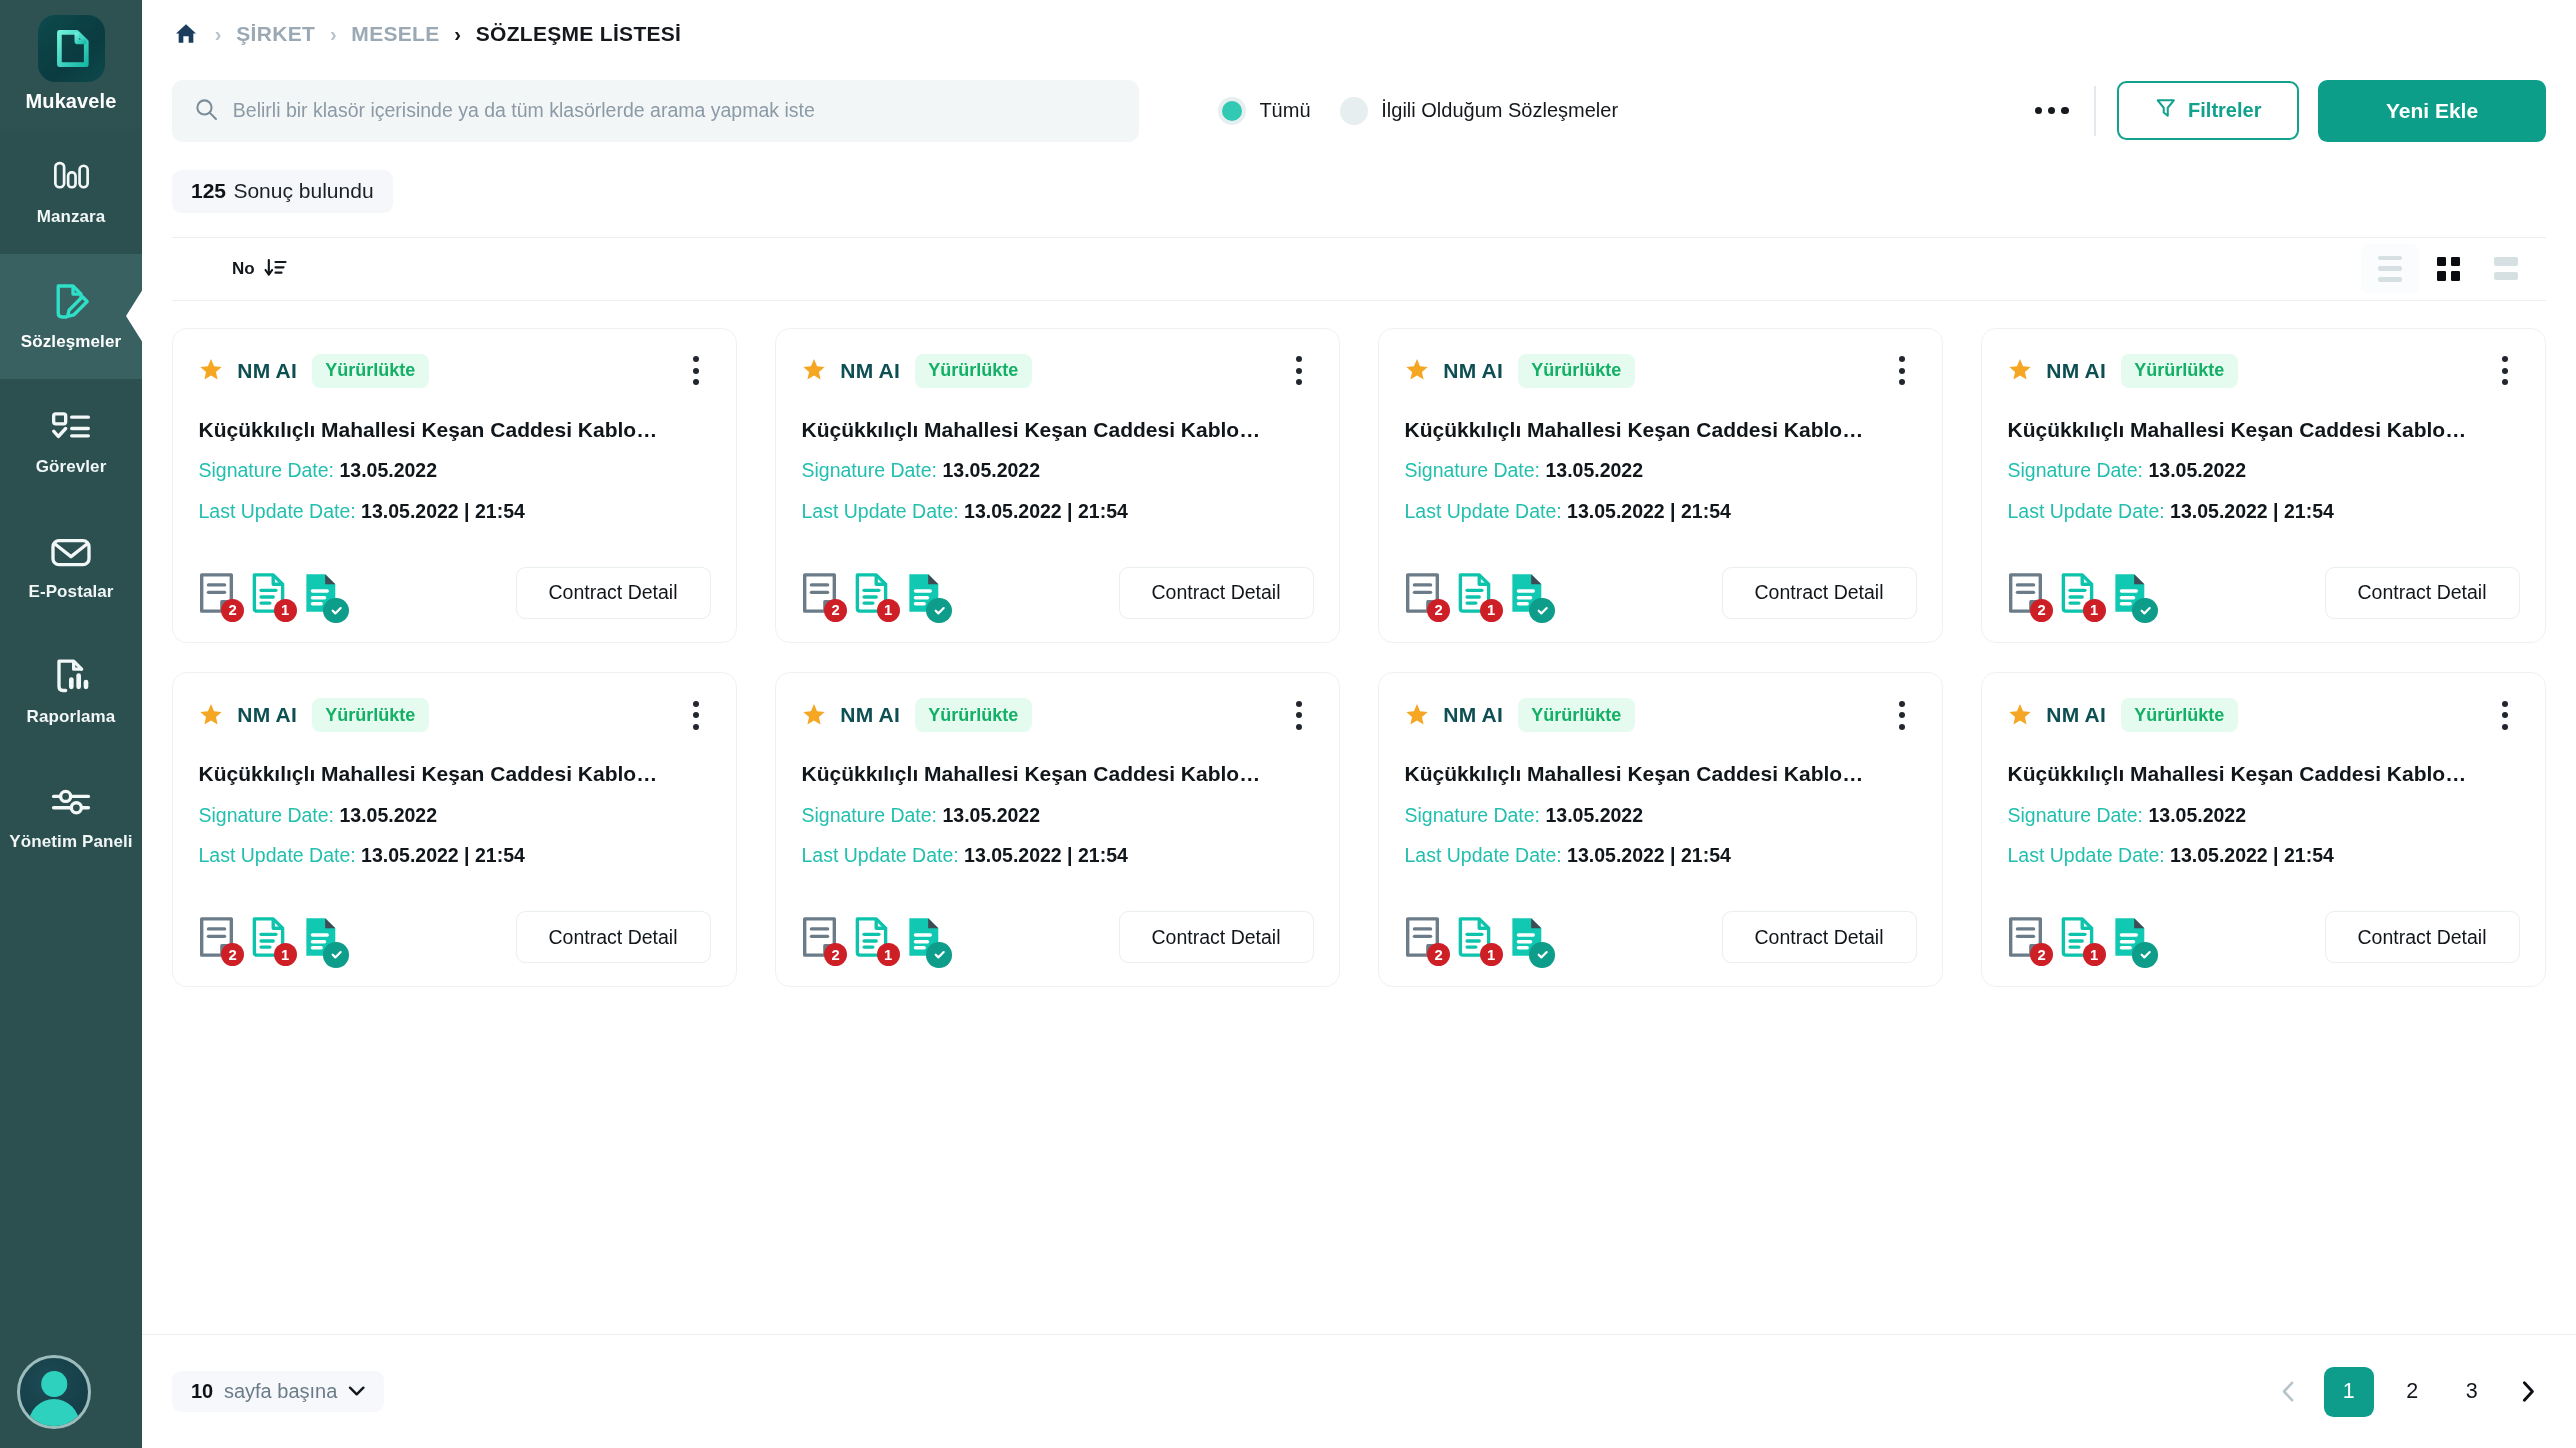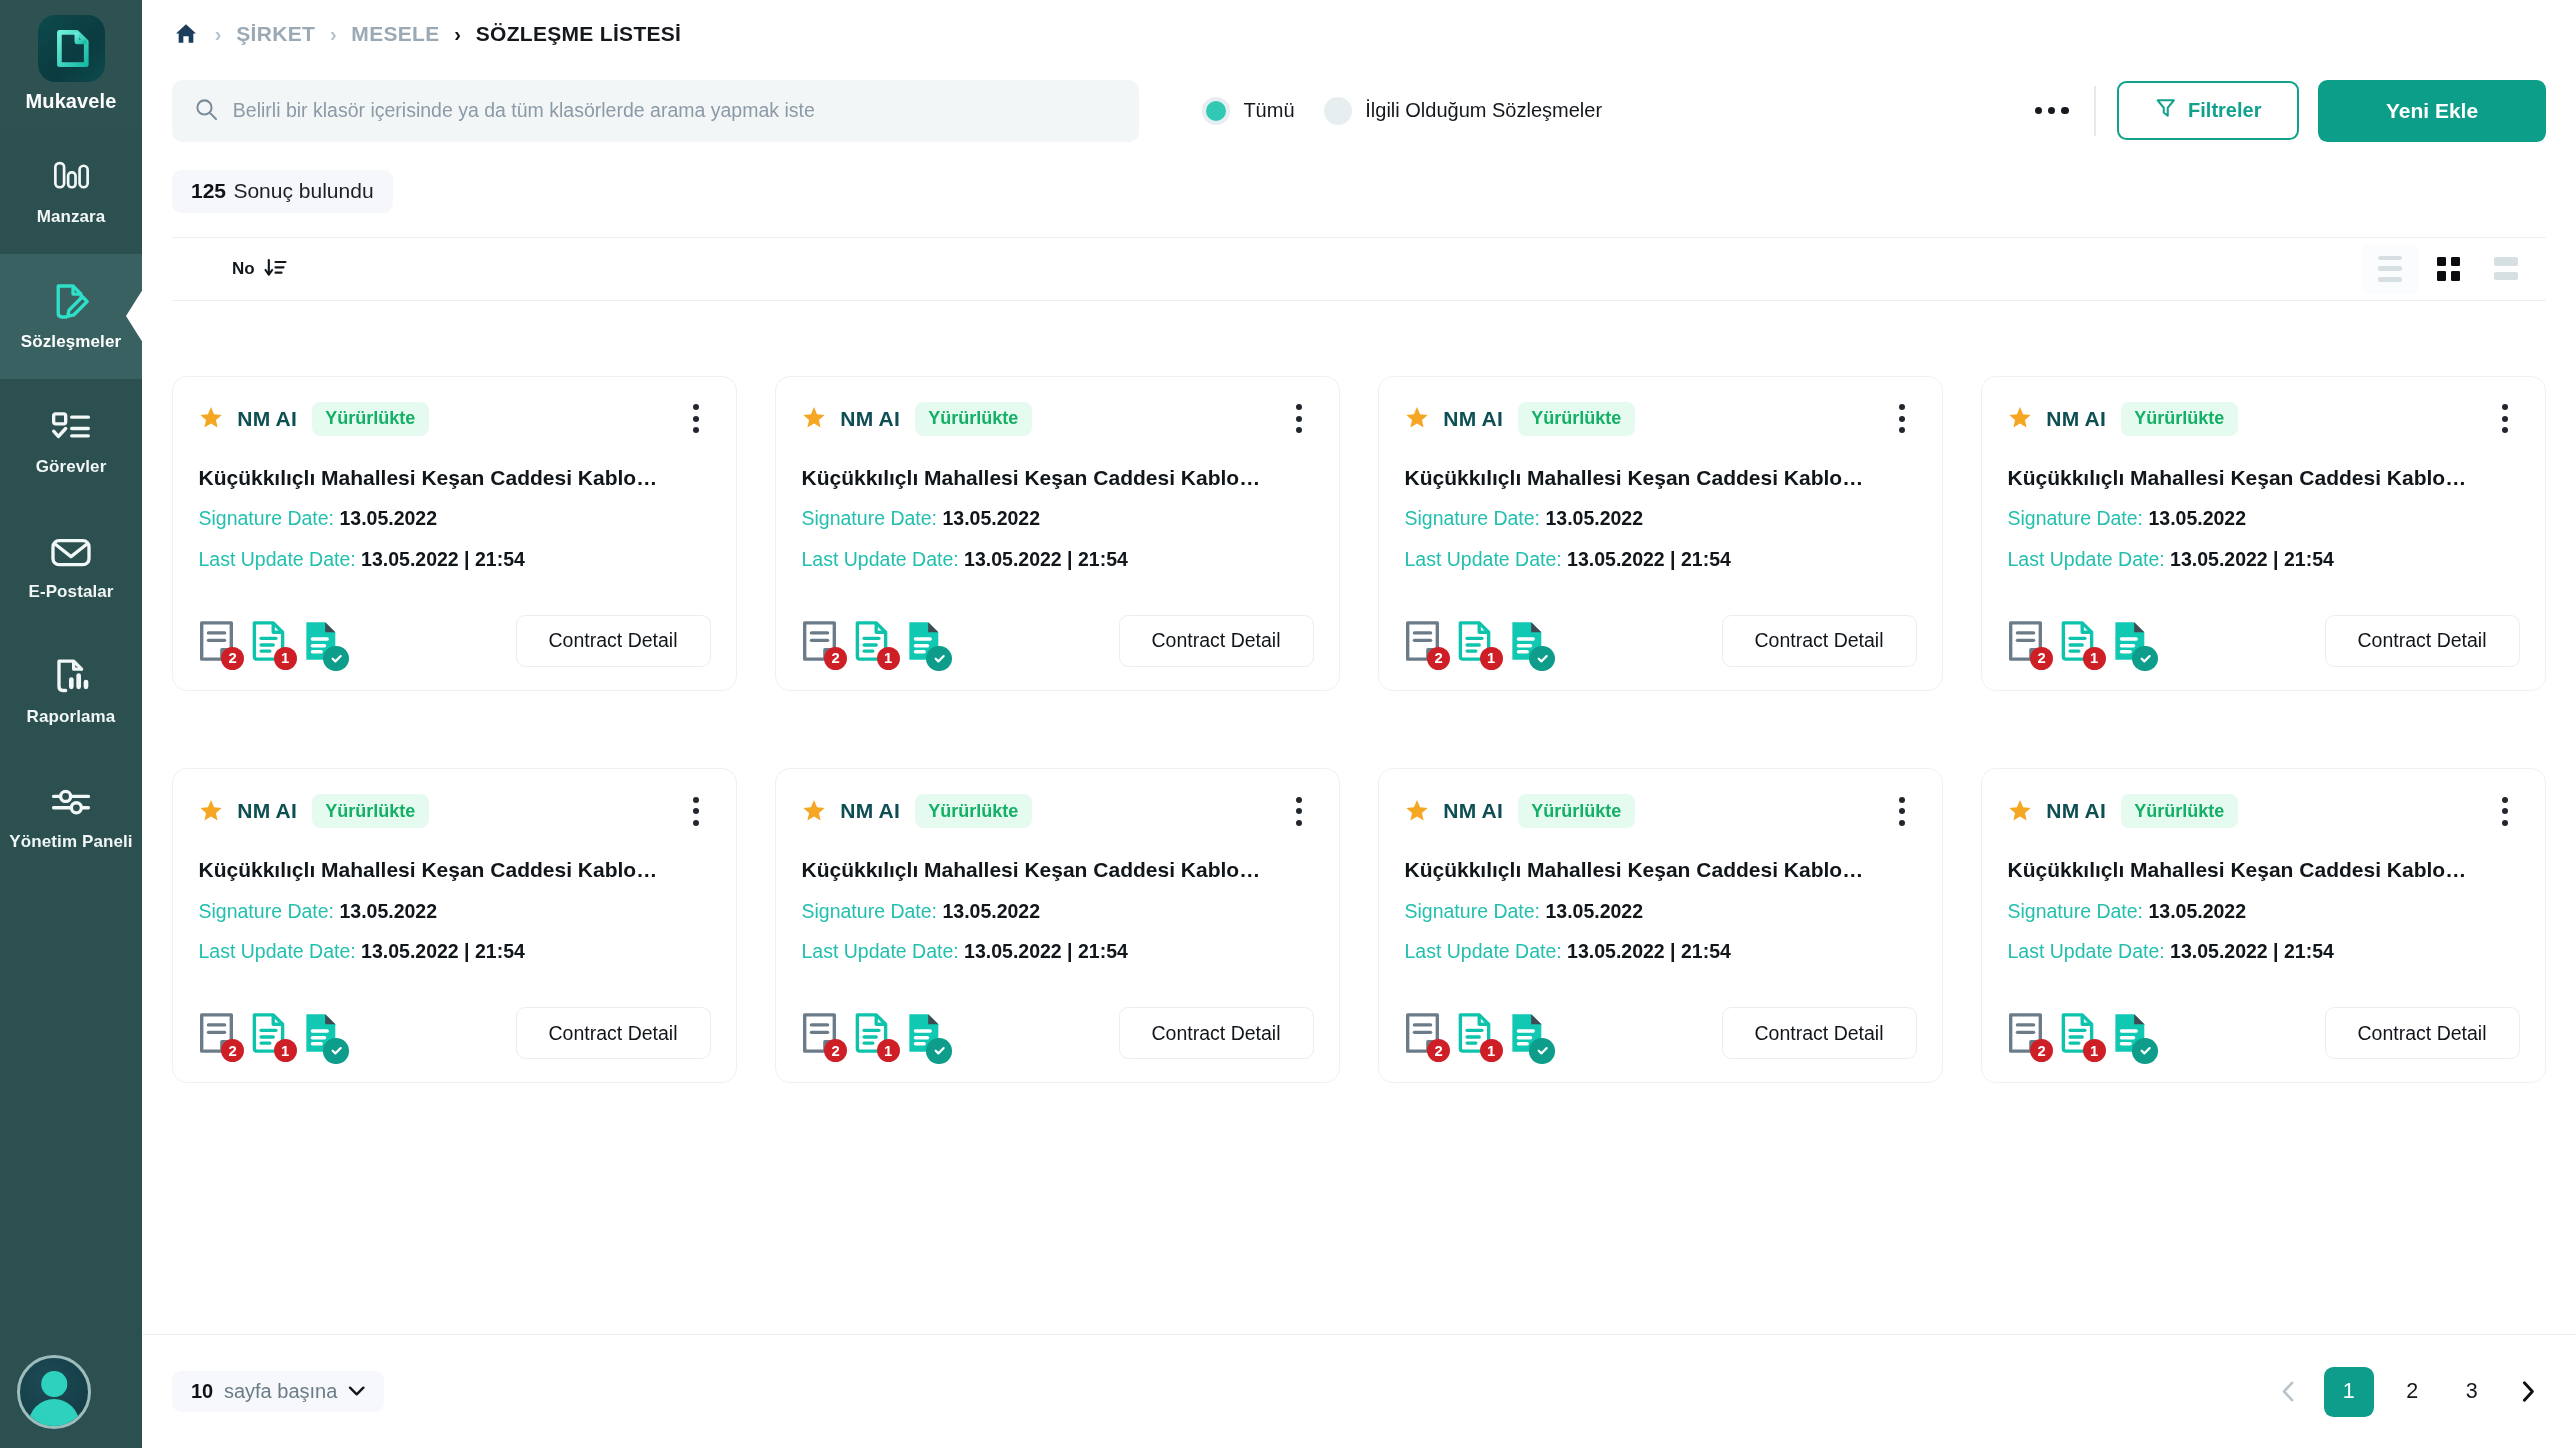--- a/index.html
+++ b/index.html
@@ -82,21 +82,21 @@
     padding-left: 30px;
   }
   .bc-home { width: 28px; height: 28px; display:flex; align-items:center; justify-content:center; cursor:pointer; }
   .bc-sep { color: #b7c4cd; font-size: 20px; font-weight: 700; line-height: 1; }
   .bc-sep.dark { color: #121417; }
   .bc-link { color: #9aa9b4; font-size: 21px; font-weight: 600; letter-spacing: 0.3px; cursor:pointer; }
   .bc-current { color: #14181d; font-size: 21px; font-weight: 700; letter-spacing: 0.3px; text-align: center; }
 
   
   .toolbar {
-    height: 87px; display: flex; align-items: center; padding: 0 30px 0 30px; gap: 0;
+    height: 87px; display: flex; align-items: center; padding: 0 30px 0 30px; gap: 16px;
   }
   .search-box {
     width: 967px; height: 62px; background: #f3f6f7; border-radius: 10.7px;
     display: flex; align-items: center; gap: 14.8px; padding: 0 23px;
     flex: 0 0 967px; cursor: text;
   }
   .search-box input {
     border: none; outline: none; background: transparent;
     font-family: "Liberation Sans", sans-serif;
     font-size: 19.5px; color: #6b7c89; width: 100%;
@@ -170,21 +170,21 @@
   .cards {
     padding: 27px 30px 0 30px;
     display: grid;
     grid-template-columns: repeat(4, 1fr);
     column-gap: 38px;
     row-gap: 29.5px;
   }
   .card {
     background: #ffffff; border: 1.3px solid #eef1f4; border-radius: 14.8px;
     padding: 23px 25.5px 23px 25.5px; min-height: 315px;
-    display:flex; flex-direction:column; position: relative; margin-top: 48px;
+    display:flex; flex-direction:column; position: relative;
   }
   .card-head { display:flex; align-items:center; gap: 14.8px; }
   .star-icon { flex: 0 0 auto; cursor:pointer; }
   .card-code { font-size: 21px; font-weight: 700; color: #0e4f54; letter-spacing:0.2px; }
   .status-badge {
     background: #e6fbf0; color: #13b065; font-size: 18px; font-weight: 600;
     border-radius: 8px; padding: 6.7px 13.4px; white-space: nowrap;
   }
   .kebab {
     margin-left: auto; width: 29.5px; height: 38px; display:flex; flex-direction:column;

